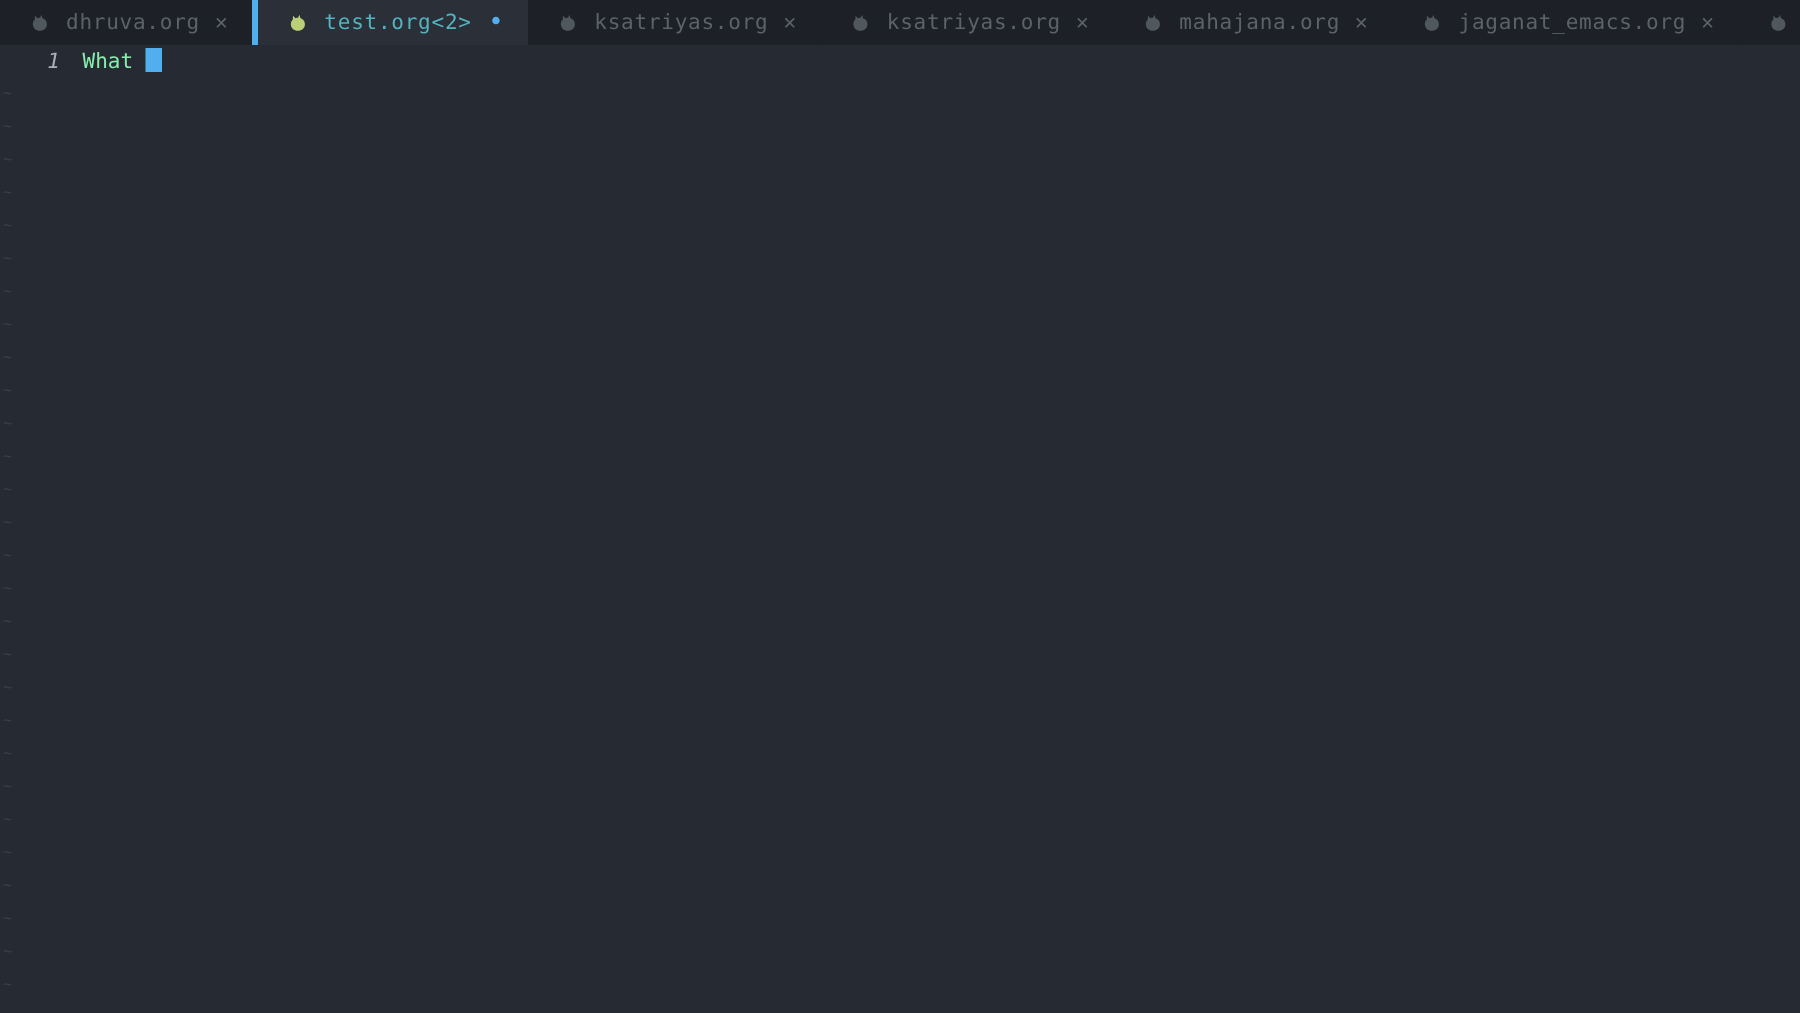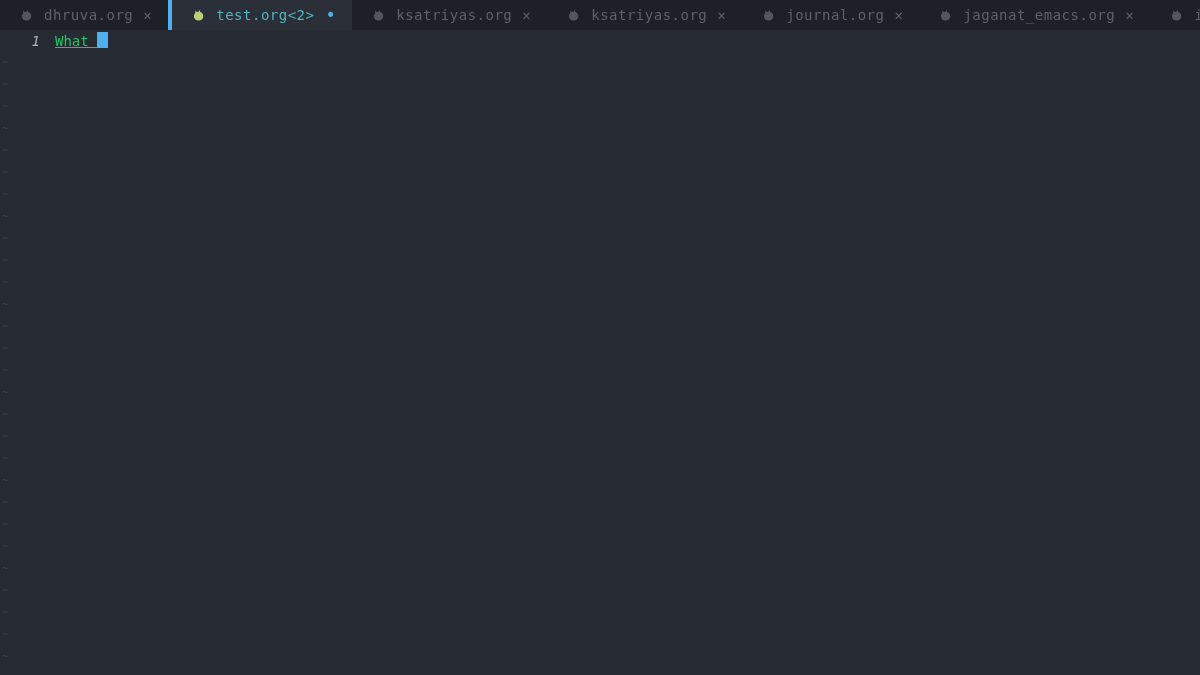--- a/index.html
+++ b/index.html
@@ -87,22 +87,21 @@
   .lnum {
     width: 40px;
     text-align: right;
     font-style: italic;
     color: #a9b0ba;
     flex: 0 0 auto;
   }
   .ltext {
     margin-left: 15px;
     white-space: pre;
-    color: #22c55e;
-    text-decoration: underline;
+    color: #86efac;
   }
   .cursor {
     display: inline-block;
     width: 11px;
     height: 16px;
     background: #51afef;
     vertical-align: middle;
     margin-top: -2px;
   }
   .tilde-row {
@@ -162,21 +161,21 @@
     <span class="tab-close">✕</span>
 
   </div>
     <div class="tab">
 
     <span class="tab-icon">
       <svg viewBox="0 0 16 16" width="15" height="15" fill="currentColor" aria-hidden="true">
         <path d="M4.6,2.6 L6.4,4.4 C6.9,4.2 7.5,4.1 8.1,4.1 L9.4,1.9 L9.8,4.3 C11.7,4.9 13.1,6.6 13.1,8.7 C13.1,11.4 10.9,13.4 8.1,13.4 C5.3,13.4 3.1,11.4 3.1,8.7 C3.1,7.4 3.6,6.3 4.5,5.4 Z"></path>
       </svg>
     </span>
-    <span class="tab-label">journal.org</span>
+    <span class="tab-label">mahajana.org</span>
     <span class="tab-close">✕</span>
 
   </div>
     <div class="tab">
 
     <span class="tab-icon">
       <svg viewBox="0 0 16 16" width="15" height="15" fill="currentColor" aria-hidden="true">
         <path d="M4.6,2.6 L6.4,4.4 C6.9,4.2 7.5,4.1 8.1,4.1 L9.4,1.9 L9.8,4.3 C11.7,4.9 13.1,6.6 13.1,8.7 C13.1,11.4 10.9,13.4 8.1,13.4 C5.3,13.4 3.1,11.4 3.1,8.7 C3.1,7.4 3.6,6.3 4.5,5.4 Z"></path>
       </svg>
     </span>

